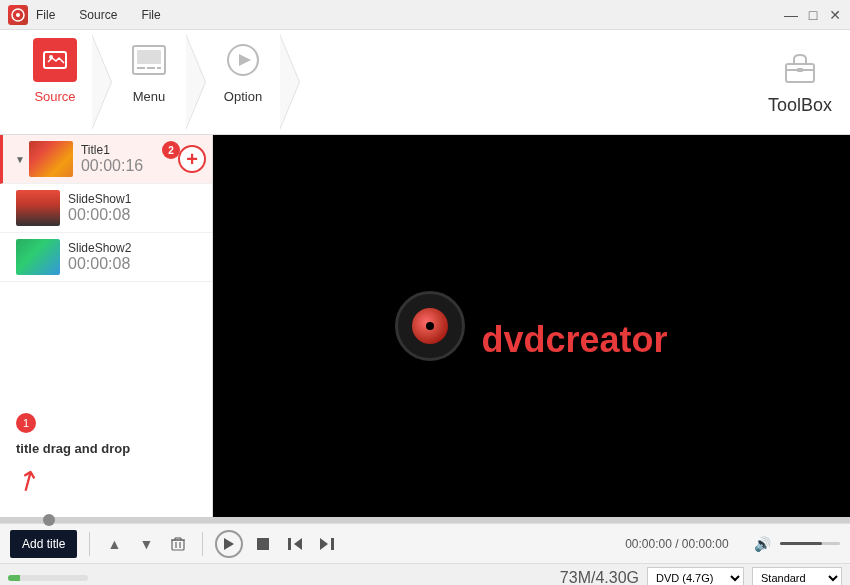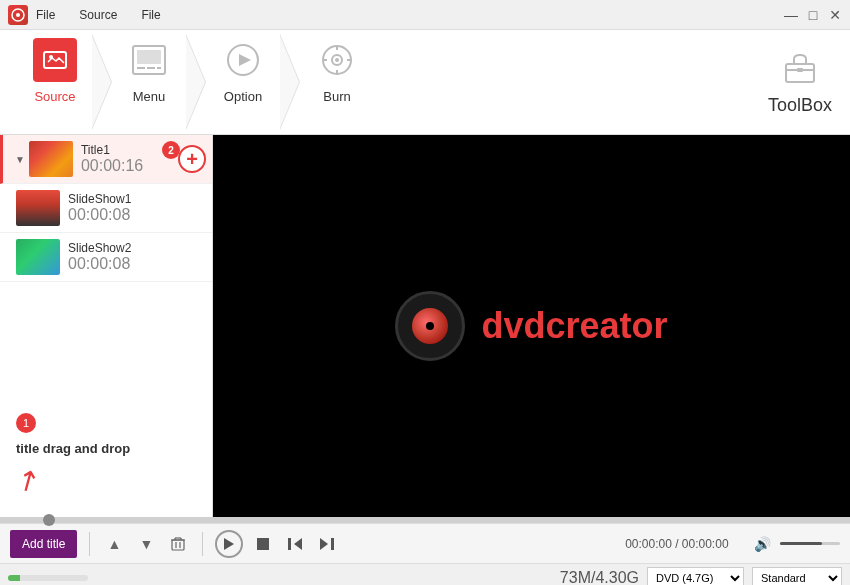--- a/index.html
+++ b/index.html
@@ -185,21 +185,21 @@
     .drop-zone .dnd-text { font-weight: bold; font-size: 13px; margin-bottom: 8px; }
     .drop-zone .arrow-icon { color: #e83a3a; font-size: 28px; transform: rotate(-30deg); display: inline-block; }
 
     
     .preview-area {
       flex: 1;
       background: #000;
       display: flex; align-items: center; justify-content: center;
     }
     .dvd-logo {
-      display: flex; align-items: center; gap: 16px;
+      display: flex; align-items: flex-end; gap: 16px;
     }
     .dvd-disc {
       width: 70px; height: 70px;
       background: #1a1a1a;
       border-radius: 50%;
       border: 3px solid #333;
       display: flex; align-items: center; justify-content: center;
       position: relative;
     }
     .dvd-disc-inner {
@@ -225,21 +225,21 @@
       height: 40px;
       background: #f5f5f5;
       border-top: 1px solid #ddd;
       display: flex;
       align-items: center;
       padding: 0 10px;
       gap: 8px;
     }
     .add-title-btn {
       height: 28px;
-      background: #701a75;
+      background: #0f172a;
       color: #fff;
       border: none;
       padding: 0 12px;
       font-size: 12px;
       cursor: pointer;
       border-radius: 2px;
     }
     .pb-sep { width: 1px; height: 24px; background: #ccc; margin: 0 4px; }
     .pb-icon-btn {
       width: 24px; height: 24px;
@@ -402,34 +402,20 @@
       <svg width="40" height="40" viewBox="0 0 40 40">
         <circle cx="20" cy="20" r="15" fill="none" stroke="#bbb" stroke-width="2"></circle>
         <polygon points="16,14 28,20 16,26" fill="#bbb"></polygon>
       </svg>
     </div>
     <span class="label">Option</span>
   </div>
 
   <div class="toolbar-arrow"></div>
 
-  <div class="toolbar-item">
-    <div class="icon-wrap">
-      <svg width="40" height="40" viewBox="0 0 40 40">
-        <circle cx="20" cy="20" r="14" fill="none" stroke="#bbb" stroke-width="2"></circle>
-        <circle cx="20" cy="20" r="5" fill="none" stroke="#bbb" stroke-width="2"></circle>
-        <circle cx="20" cy="20" r="2" fill="#bbb"></circle>
-        <line x1="20" y1="6" x2="20" y2="10" stroke="#bbb" stroke-width="2"></line>
-        <line x1="20" y1="30" x2="20" y2="34" stroke="#bbb" stroke-width="2"></line>
-        <line x1="6" y1="20" x2="10" y2="20" stroke="#bbb" stroke-width="2"></line>
-        <line x1="30" y1="20" x2="34" y2="20" stroke="#bbb" stroke-width="2"></line>
-      </svg>
-    </div>
-    <span class="label">Burn</span>
-  </div>
 
   <div class="toolbar-spacer"></div>
 
   <div class="toolbox-item">
     <div class="icon-wrap">
       <svg width="40" height="40" viewBox="0 0 40 40">
         <rect x="6" y="16" width="28" height="18" rx="2" fill="none" stroke="#bbb" stroke-width="2"></rect>
         <path d="M14 16 V11 Q14 7 20 7 Q26 7 26 11 V16" fill="none" stroke="#bbb" stroke-width="2"></path>
         <line x1="6" y1="22" x2="34" y2="22" stroke="#bbb" stroke-width="2"></line>
         <rect x="17" y="20" width="6" height="4" rx="1" fill="#bbb"></rect>

